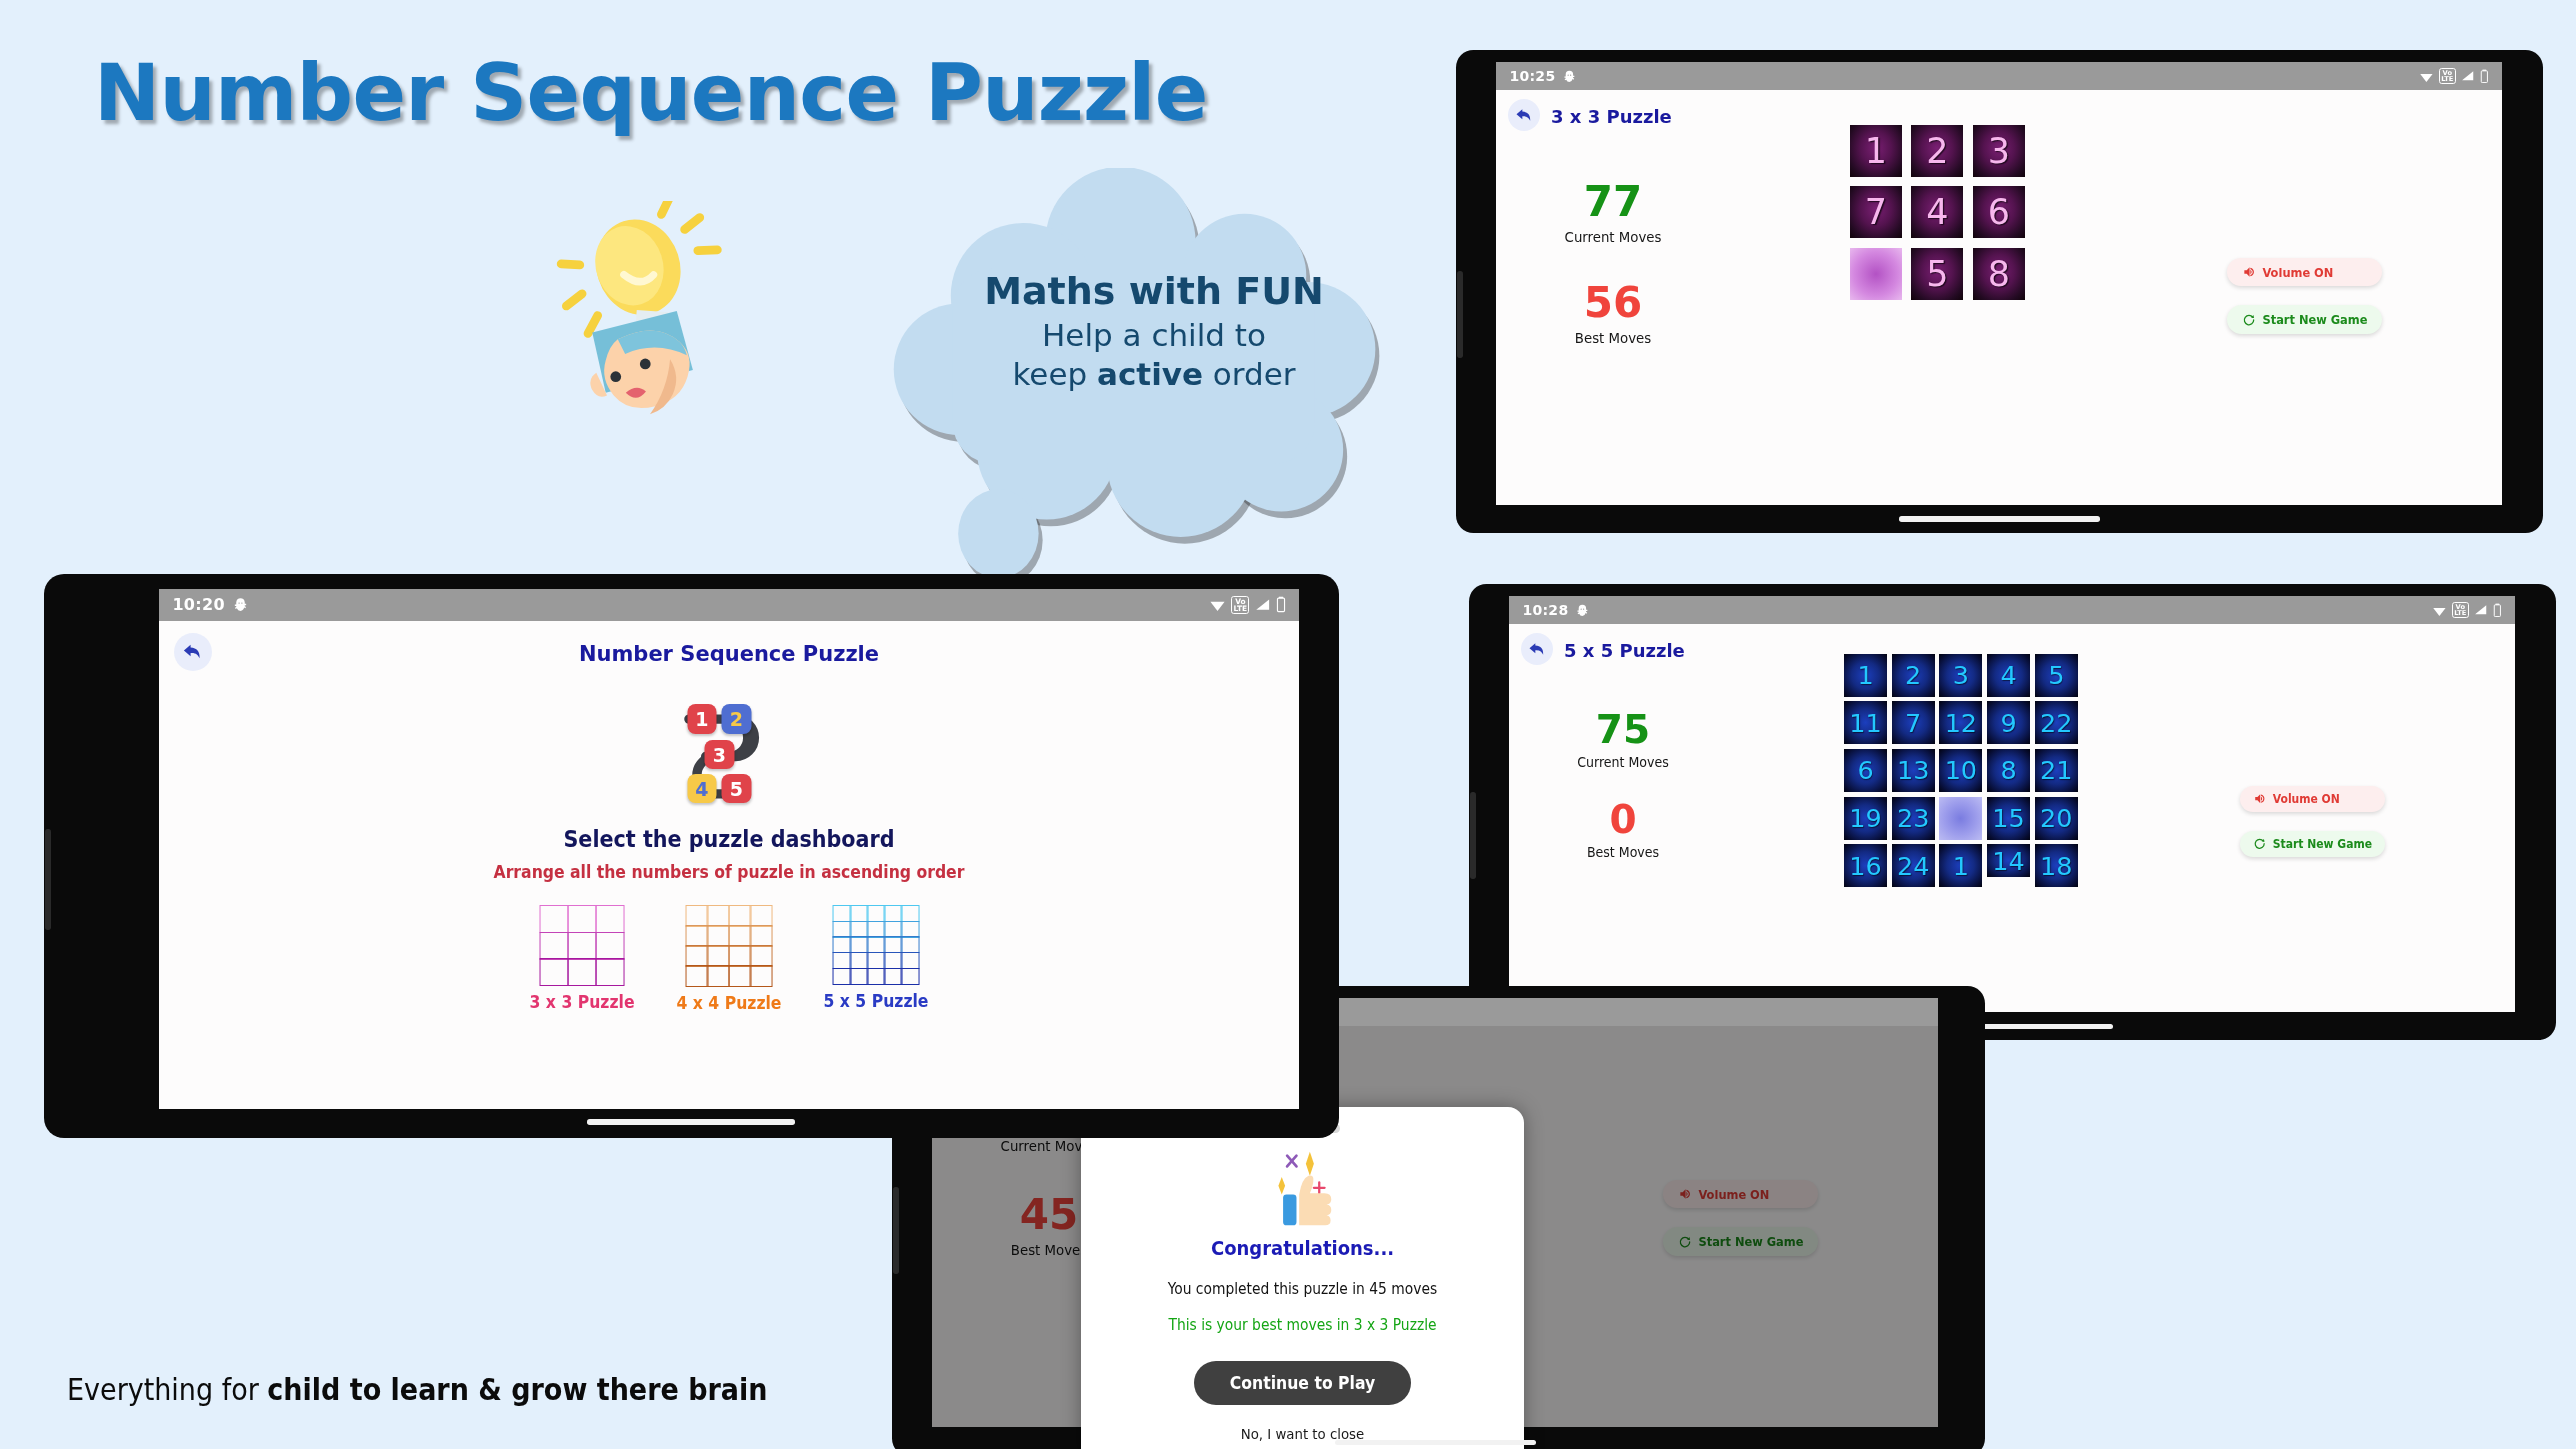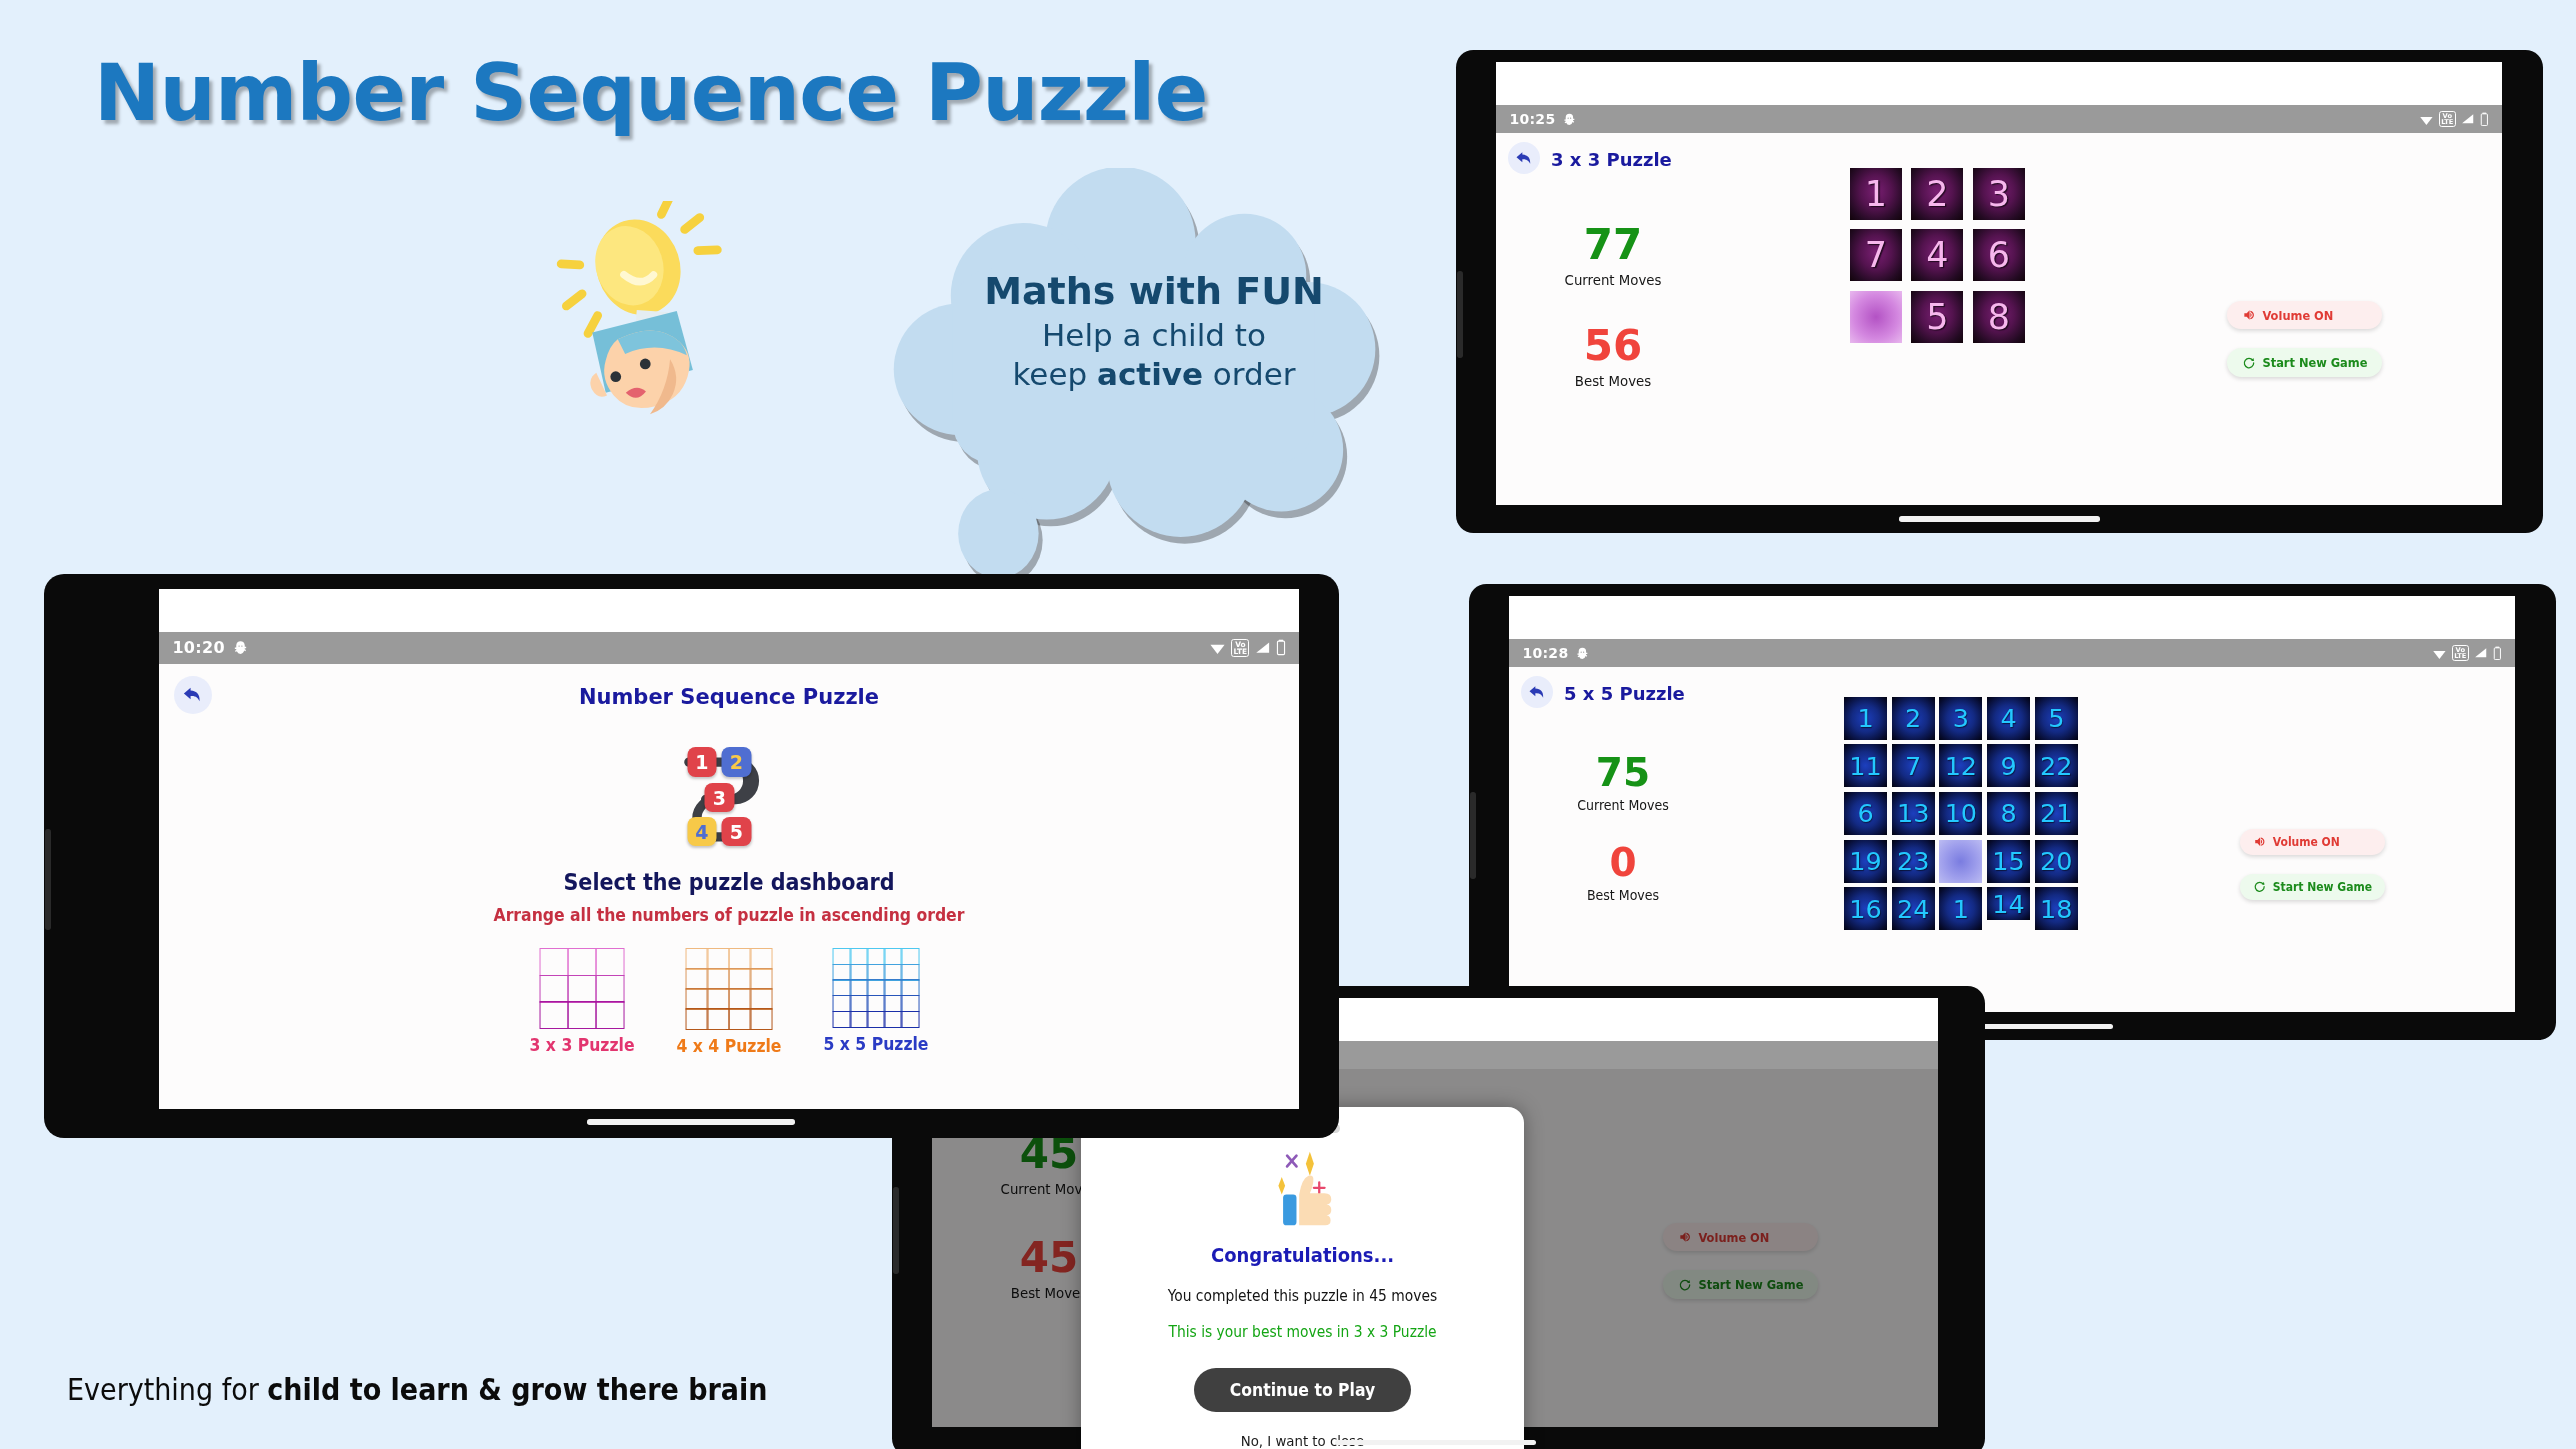--- a/index.html
+++ b/index.html
@@ -70,21 +70,20 @@
   .homebar {
     position: absolute; height: 5.4px; border-radius: 2.7px; background: #f2f2f2;
   }
 
   
   .statusbar {
     position: relative; width: 100%; background: #9a9a9a;
     display: flex; align-items: center; justify-content: space-between;
     color: #ffffff;
     font-family: "DejaVu Sans", sans-serif;
-    margin-top: 43px;
   }
   .sb-left { display: flex; align-items: center; gap: 6.7px; padding-left: 13.4px; }
   .sb-right { display: flex; align-items: center; gap: 5.4px; padding-right: 13.4px; }
   .sb-time { font-weight: bold; letter-spacing: 0.3px; }
   .volte {
     border: 1.3px solid #fff; border-radius: 2.7px;
     line-height: 0.95; text-align: center; padding: 0.7px 1.3px;
     font-weight: bold;
   }
 
@@ -477,21 +476,21 @@
           </g>
         <path d="M86 10 l6 18 -6 18 -6 -18z" fill="#f4c23a"></path>
         <path d="M44 48 l5 13 -5 13 -5 -13z" fill="#f4c23a"></path>
         <g stroke="#e8486c" stroke-width="3.4" stroke-linecap="round">
             <line x1="100" y1="56" x2="100" y2="72"></line>
             <line x1="92" y1="64" x2="108" y2="64"></line>
           </g>
         <rect x="46" y="74" width="20" height="46" rx="5" fill="#3a9ae0"></rect>
         <path d="M70 74 q4 -24 14 -28 q9 -3 7 10 q-1 8 -5 16 h22 q10 0 10 9 q0 7 -7 8 q7 1 7 8 q0 7 -7 8 q6 1 6 8 q0 7 -8 7 h-39 z" fill="#fbdcb4"></path>
       </svg>
-      <div class="m-title" style="font-size:20px;margin-top:9px;">Congratulations...</div>
+      <div class="m-title" style="font-size:20px;margin-top:2px;">Congratulations...</div>
       <div class="m-line1" style="font-size:15.4px;margin-top:20px;">You completed this puzzle in 45 moves</div>
       <div class="m-line2" style="font-size:15.4px;margin-top:18px;">This is your best moves in 3 x 3 Puzzle</div>
       <button class="m-btn" style="margin-top:27px;font-size:17.4px;padding:12px 36px;">Continue to Play</button>
       <div class="m-close" style="font-size:14.8px;margin-top:20px;">No, I want to close</div>
     </div>
     <div class="homebar" style="left:443px;bottom:10.7px;width:201px;"></div>
   </div>
 
   <div class="tablet" style="left:44px;top:574px;width:1295px;height:564px;border-radius:20px;">
     <div class="sidebtn" style="left:1.3px;top:255px;height:101px;"></div>

